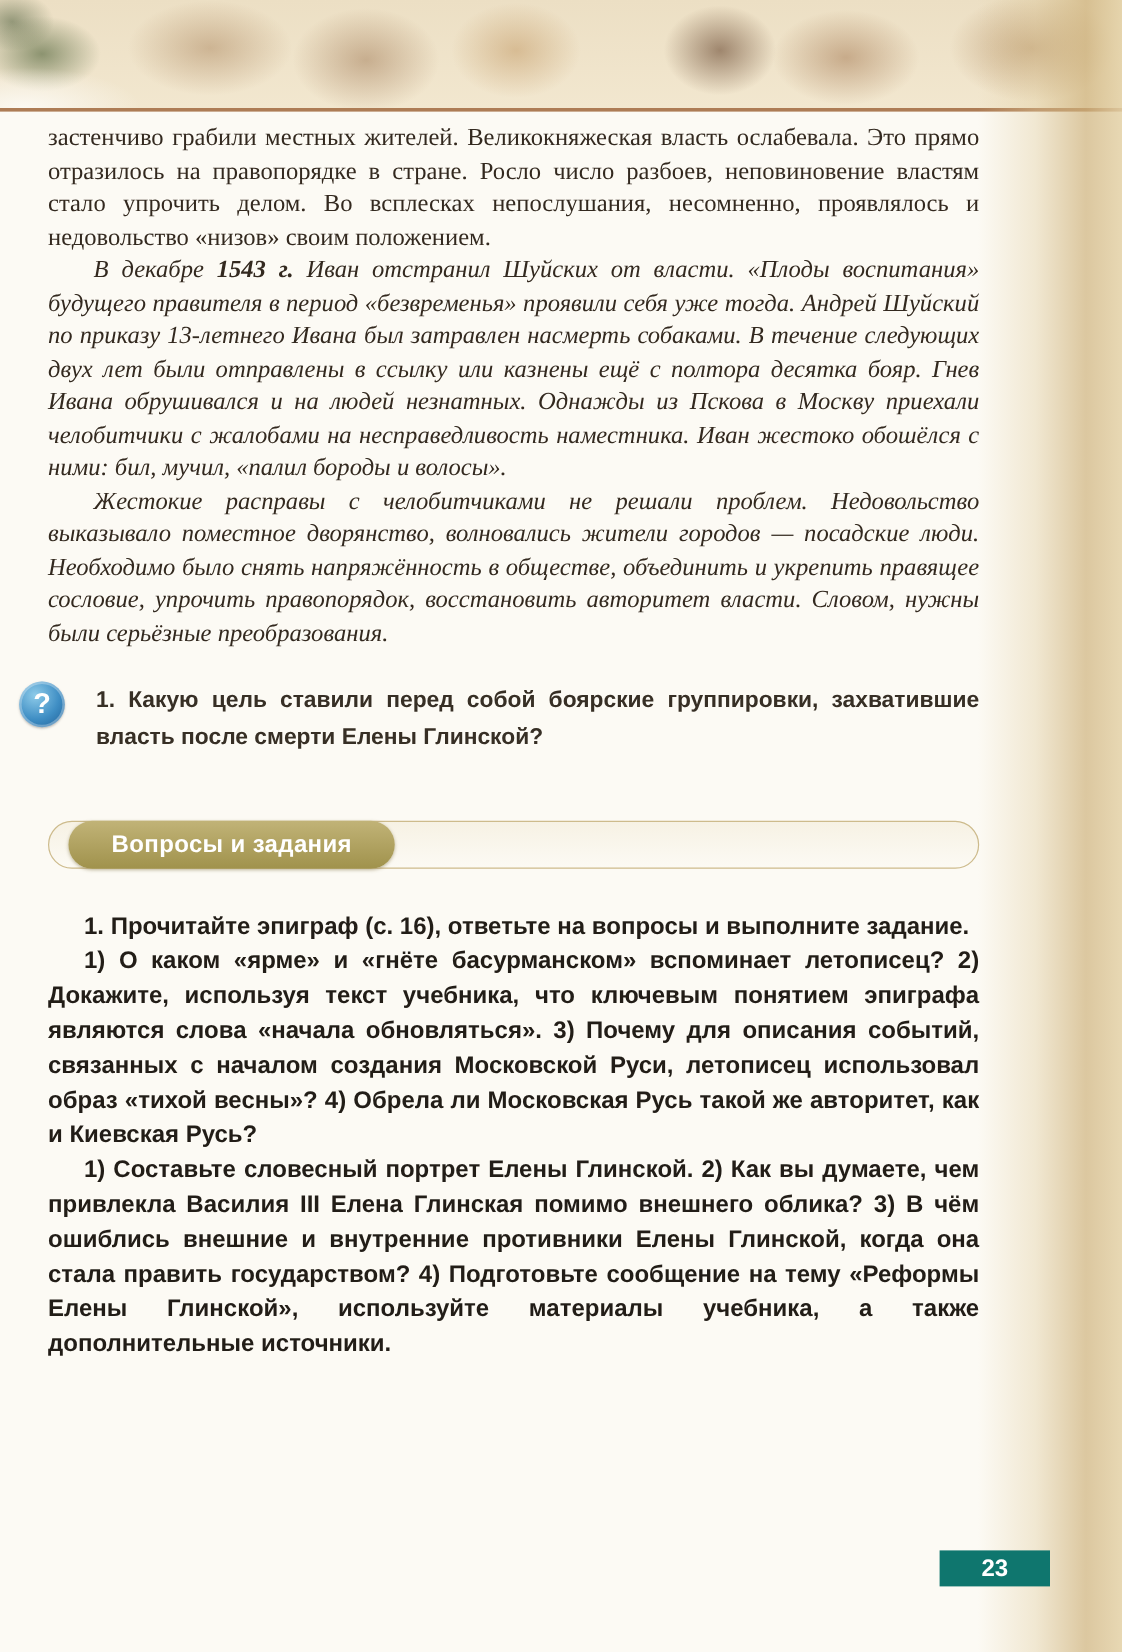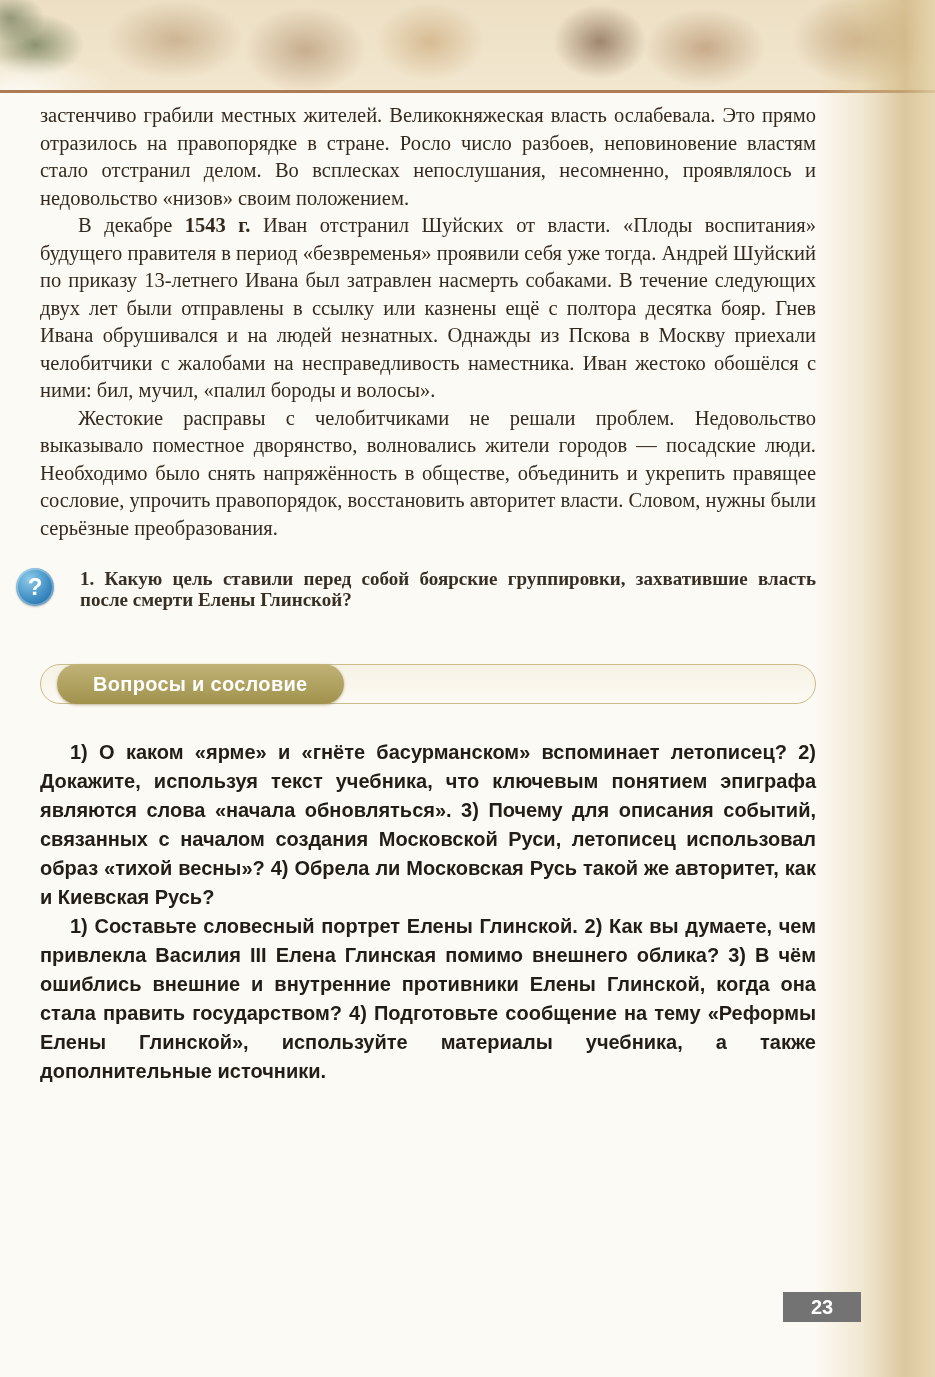--- a/index.html
+++ b/index.html
@@ -35,33 +35,33 @@
       rgba(224,204,158,.40) 40%,
       rgba(206,178,124,.70) 75%,
       rgba(228,210,168,.85) 100%);
   }
   
   .content{position:absolute;left:40px;top:102px;width:776px;}
   p.body{
     font-size:20.5px;line-height:27.5px;color:#33291f;
     text-align:justify;margin:0;
   }
-  p.indent{text-indent:38px;}
+  p.indent{text-indent:38px;font-style:italic;}
   
   .qblock{display:flex;margin-top:26px;}
   .qicon{
     flex:0 0 38px;width:38px;height:38px;border-radius:50%;
     margin-left:-24px;margin-right:26px;
     background:radial-gradient(circle at 35% 30%, #8ecbe9, #3f8ec4 55%, #1d5d95);
     box-shadow:inset 0 0 0 2px rgba(255,255,255,.3), 0 1px 2px rgba(0,0,0,.25);
     color:#ffffff;font:700 24px/38px "Liberation Sans",sans-serif;text-align:center;
   }
   .qtext p{
-    font-family:Liberation Serif, serif;
-    font-size:19px;line-height:21px;font-weight:600;
+    font-family:Liberation Sans, sans-serif;
+    font-size:19px;line-height:31px;font-weight:600;
     color:#372f25;text-align:justify;margin:0;
   }
   
   .badge-row{
     margin-top:54px;height:38px;position:relative;
     border:1px solid #cdbb8c;border-radius:20px;
     background:linear-gradient(to bottom, rgba(236,226,198,.35), rgba(236,226,198,0));
   }
   .badge{
     position:absolute;left:16px;top:-1px;height:40px;
@@ -73,53 +73,54 @@
   }
   
   .tasks{margin-top:34px;}
   .tasks p{
     font-family:"Liberation Sans",sans-serif;
     font-size:20px;line-height:29px;font-weight:700;
     color:#221d17;text-align:justify;text-indent:30px;margin:0;
   }
   
   .page-num{
-    position:absolute;left:783px;top:1292px;width:78px;height:30px;
-    background:#737373;color:#ffffff;
+    position:absolute;left:783px;top:1292px;width:92px;height:30px;
+    background:#0f766e;color:#ffffff;
     font:700 20px/30px "Liberation Sans",sans-serif;text-align:center;
     z-index:5;
   }
 </style>
 </head>
 <body>
 
 <div class="page">
 
   <div class="top-art"></div>
 
   <div class="content">
 
-    <p class="body">застенчиво грабили местных жителей. Великокняжеская власть ослабевала. Это прямо отразилось на правопорядке в стране. Росло число разбоев, неповиновение властям стало отстранил делом. Во всплесках непослушания, несомненно, проявлялось и недовольство «низов» своим положением.</p>
+    <p class="body">застенчиво грабили местных жителей. Великокняжеская власть ослабевала. Это прямо отразилось на правопорядке в стране. Росло число разбоев, неповиновение властям стало упрочить делом. Во всплесках непослушания, несомненно, проявлялось и недовольство «низов» своим положением.</p>
 
     <p class="body indent"><span>В декабре </span><b>1543 г.</b><span> Иван отстранил Шуйских от власти. «Плоды воспитания» будущего правителя в период «безвременья» проявили себя уже тогда. Андрей Шуйский по приказу 13-летнего Ивана был затравлен насмерть собаками. В течение следующих двух лет были отправлены в ссылку или казнены ещё с полтора десятка бояр. Гнев Ивана обрушивался и на людей незнатных. Однажды из Пскова в Москву приехали челобитчики с жалобами на несправедливость наместника. Иван жестоко обошёлся с ними: бил, мучил, «палил бороды и волосы».</span></p>
 
     <p class="body indent">Жестокие расправы с челобитчиками не решали проблем. Недовольство выказывало поместное дворянство, волновались жители городов — посадские люди. Необходимо было снять напряжённость в обществе, объединить и укрепить правящее сословие, упрочить правопорядок, восстановить авторитет власти. Словом, нужны были серьёзные преобразования.</p>
 
     <div class="qblock">
       <div class="qicon">?</div>
       <div class="qtext">
         <p><b>1.</b> <span>Какую цель ставили перед собой боярские группировки, захватившие власть после смерти Елены Глинской?</span></p>
       </div>
     </div>
 
     <div class="badge-row">
-      <div class="badge">Вопросы и сословие</div>
+      <div class="badge">Вопросы и задания</div>
     </div>
 
     <div class="tasks">
+      <p><b>1.</b> <span>Прочитайте эпиграф (с. 16), ответьте на вопросы и выполните задание.</span></p>
       <p><span>1) О каком «ярме» и «гнёте басурманском» вспоминает летописец? 2) Докажите, используя текст учебника, что ключевым понятием эпиграфа являются слова «начала обновляться». 3) Почему для описания событий, связанных с началом создания Московской Руси, летописец использовал образ «тихой весны»? 4) Обрела ли Московская Русь такой же авторитет, как и Киевская Русь?</span></p>
       <p><span>1) Составьте словесный портрет Елены Глинской. 2) Как вы думаете, чем привлекла Василия III Елена Глинская помимо внешнего облика? 3) В чём ошиблись внешние и внутренние противники Елены Глинской, когда она стала править государством? 4) Подготовьте сообщение на тему «Реформы Елены Глинской», используйте материалы учебника, а также дополнительные источники.</span></p>
     </div>
 
   </div>
 
   <div class="page-num">23</div>
 
   <div class="right-edge"></div>
 

